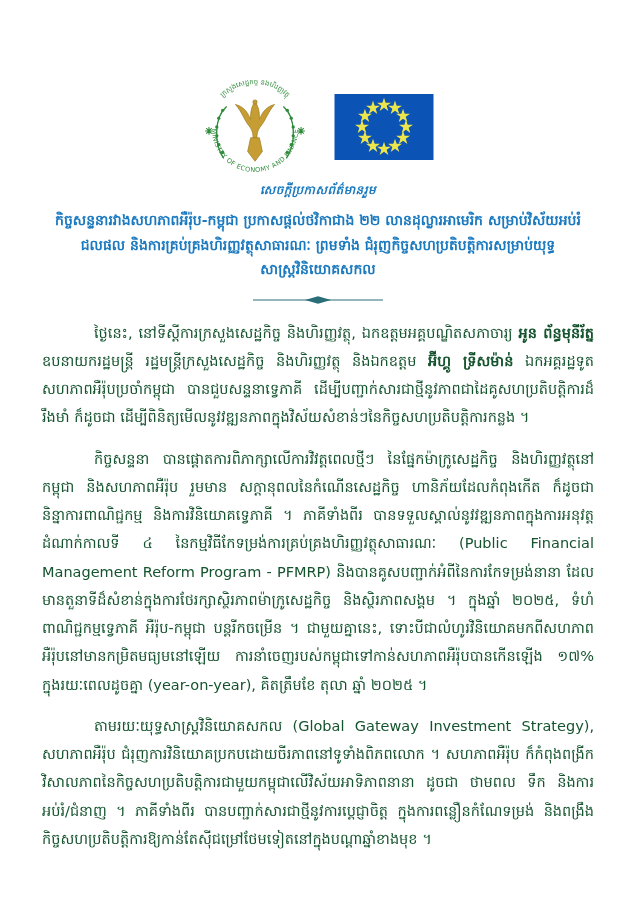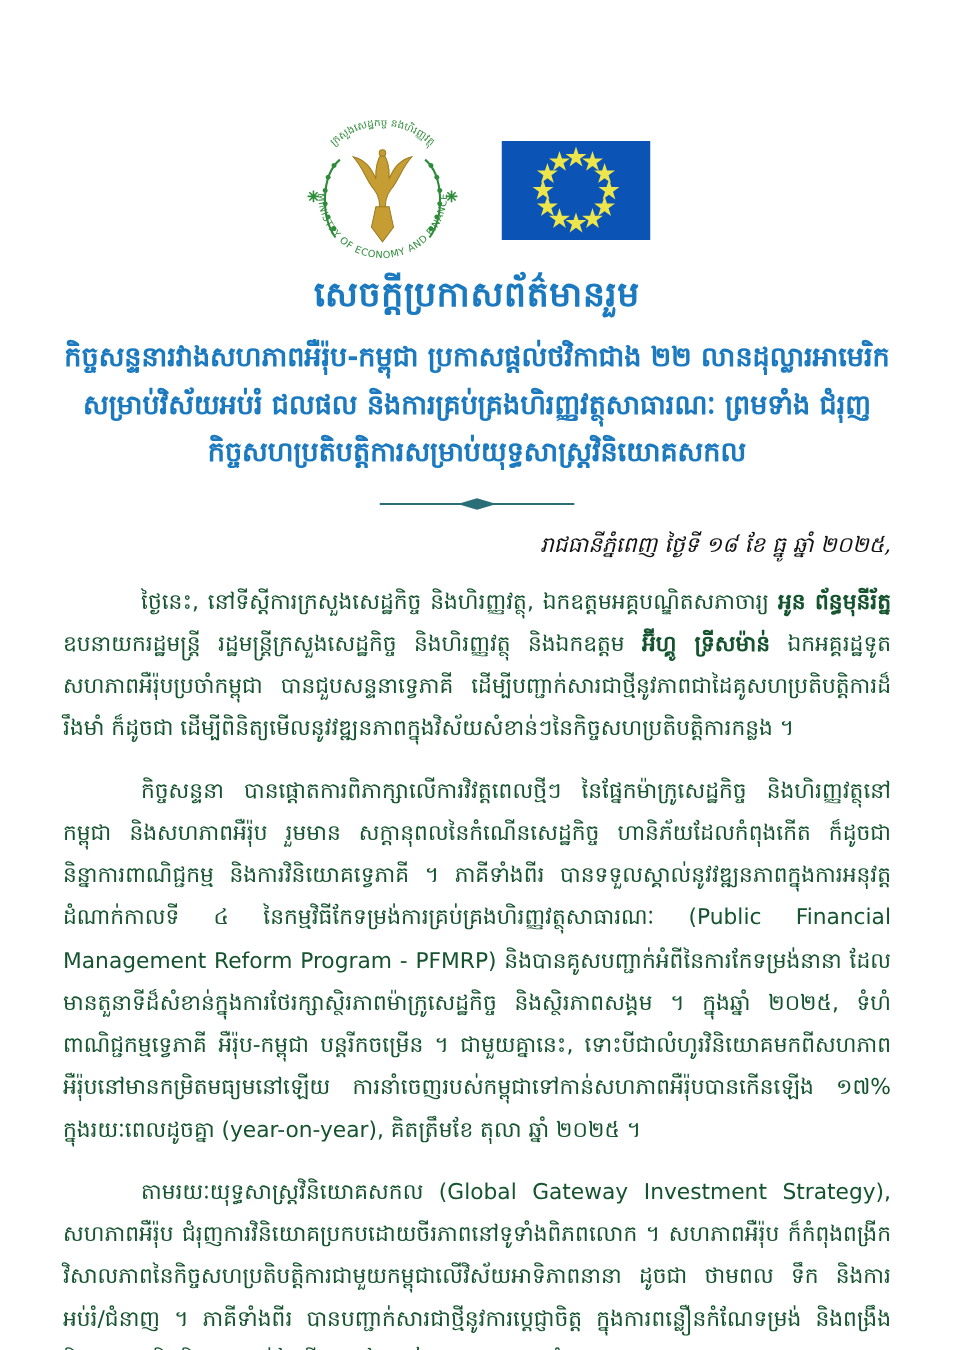--- a/index.html
+++ b/index.html
@@ -4,25 +4,25 @@
 <style>
   html, body { margin: 0; padding: 0; background: #ffffff; }
   .page {
     width: 636px; height: 900px; margin: 0 auto; background: #ffffff;
     box-sizing: border-box; padding: 80px 42px 0 42px; overflow: hidden;
     font-family: "DejaVu Sans", "Liberation Sans", sans-serif; color: #1f1f1f;
   }
   .logos { display: flex; justify-content: center; align-items: center; gap: 14px; }
   .doc-type {
     margin: 8px 0 0; text-align: center;
-    font-size: 23px; font-weight: bold; color: #1b7abf; letter-spacing: 0.5px;
+    font-size: 12px; font-weight: bold; color: #1b7abf; letter-spacing: 0.5px; font-style: italic;
   }
   .headline {
     margin: 8px auto 0; max-width: 556px; text-align: center;
-    font-size: 18px; font-weight: bold; color: #1b7abf; line-height: 1.75;
+    font-size: 14px; font-weight: bold; color: #1b7abf; line-height: 1.75;
   }
   .divider { display: flex; justify-content: center; margin-top: 12px; }
   .dateline {
     margin: 12px 0 0; text-align: right;
     font-style: italic; font-size: 14.5px; color: #111111;
     font-family: "DejaVu Serif", "Liberation Serif", serif;
   }
   .body-p {
     margin: 13px 0 0; font-size: 14.5px; line-height: 1.95;
     text-align: justify; text-indent: 52px; color: #14532d;
@@ -108,21 +108,20 @@
 
   <h2 class="headline">កិច្ចសន្ទនារវាងសហភាពអឺរ៉ុប-កម្ពុជា ប្រកាសផ្តល់ថវិកាជាង ២២ លានដុល្លារអាមេរិក សម្រាប់វិស័យអប់រំ ជលផល និងការគ្រប់គ្រងហិរញ្ញវត្ថុសាធារណៈ ព្រមទាំង ជំរុញកិច្ចសហប្រតិបត្តិការសម្រាប់យុទ្ធសាស្ត្រវិនិយោគសកល</h2>
 
   <div class="divider">
     <svg width="130" height="12" viewBox="0 0 130 12">
       <line x1="0" y1="6" x2="130" y2="6" stroke="#2a6f77" stroke-width="1.2"></line>
       <path d="M52 6 L65 2.2 L78 6 L65 9.8 Z" fill="#2a6f77"></path>
     </svg>
   </div>
 
-  <p class="dateline">រាជធានីភ្នំពេញ ថ្ងៃទី ១៨ ខែ ធ្នូ ឆ្នាំ ២០២៥,</p>
 
   <p class="body-p">
     <span>ថ្ងៃនេះ, នៅទីស្តីការក្រសួងសេដ្ឋកិច្ច និងហិរញ្ញវត្ថុ, ឯកឧត្តមអគ្គបណ្ឌិតសភាចារ្យ </span><strong>អូន ព័ន្ធមុនីរ័ត្ន</strong><span> ឧបនាយករដ្ឋមន្ត្រី រដ្ឋមន្ត្រីក្រសួងសេដ្ឋកិច្ច និងហិរញ្ញវត្ថុ និងឯកឧត្តម </span><strong>អ៊ីហ្គូ ទ្រីសម៉ាន់</strong><span> ឯកអគ្គរដ្ឋទូតសហភាពអឺរ៉ុបប្រចាំកម្ពុជា បានជួបសន្ទនាទ្វេភាគី ដើម្បីបញ្ជាក់សារជាថ្មីនូវភាពជាដៃគូសហប្រតិបត្តិការដ៏រឹងមាំ ក៏ដូចជា ដើម្បីពិនិត្យមើលនូវវឌ្ឍនភាពក្នុងវិស័យសំខាន់ៗនៃកិច្ចសហប្រតិបត្តិការកន្លង ។</span>
   </p>
 
   <p class="body-p">កិច្ចសន្ទនា បានផ្តោតការពិភាក្សាលើការវិវត្តពេលថ្មីៗ នៃផ្នែកម៉ាក្រូសេដ្ឋកិច្ច និងហិរញ្ញវត្ថុនៅកម្ពុជា និងសហភាពអឺរ៉ុប រួមមាន សក្តានុពលនៃកំណើនសេដ្ឋកិច្ច ហានិភ័យដែលកំពុងកើត ក៏ដូចជា និន្នាការពាណិជ្ជកម្ម និងការវិនិយោគទ្វេភាគី ។ ភាគីទាំងពីរ បានទទួលស្គាល់នូវវឌ្ឍនភាពក្នុងការអនុវត្តដំណាក់កាលទី ៤ នៃកម្មវិធីកែទម្រង់ការគ្រប់គ្រងហិរញ្ញវត្ថុសាធារណៈ (Public Financial Management Reform Program - PFMRP) និងបានគូសបញ្ជាក់អំពីនៃការកែទម្រង់នានា ដែលមានតួនាទីដ៏សំខាន់ក្នុងការថែរក្សាស្ថិរភាពម៉ាក្រូសេដ្ឋកិច្ច និងស្ថិរភាពសង្គម ។ ក្នុងឆ្នាំ ២០២៥, ទំហំពាណិជ្ជកម្មទ្វេភាគី អឺរ៉ុប-កម្ពុជា បន្តរីកចម្រើន ។ ជាមួយគ្នានេះ, ទោះបីជាលំហូរវិនិយោគមកពីសហភាពអឺរ៉ុបនៅមានកម្រិតមធ្យមនៅឡើយ ការនាំចេញរបស់កម្ពុជាទៅកាន់សហភាពអឺរ៉ុបបានកើនឡើង ១៧% ក្នុងរយៈពេលដូចគ្នា (year-on-year), គិតត្រឹមខែ តុលា ឆ្នាំ ២០២៥ ។</p>
 
   <p class="body-p">តាមរយៈយុទ្ធសាស្ត្រវិនិយោគសកល (Global Gateway Investment Strategy), សហភាពអឺរ៉ុប ជំរុញការវិនិយោគប្រកបដោយចីរភាពនៅទូទាំងពិភពលោក ។ សហភាពអឺរ៉ុប ក៏កំពុងពង្រីកវិសាលភាពនៃកិច្ចសហប្រតិបត្តិការជាមួយកម្ពុជាលើវិស័យអាទិភាពនានា ដូចជា ថាមពល ទឹក និងការអប់រំ/ជំនាញ ។ ភាគីទាំងពីរ បានបញ្ជាក់សារជាថ្មីនូវការប្តេជ្ញាចិត្ត ក្នុងការពន្លឿនកំណែទម្រង់ និងពង្រឹងកិច្ចសហប្រតិបត្តិការឱ្យកាន់តែស៊ីជម្រៅថែមទៀតនៅក្នុងបណ្តាឆ្នាំខាងមុខ ។</p>
 
 </div>

